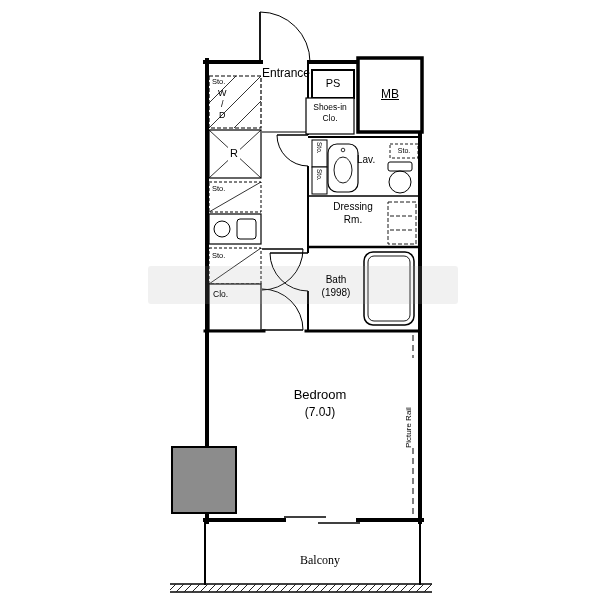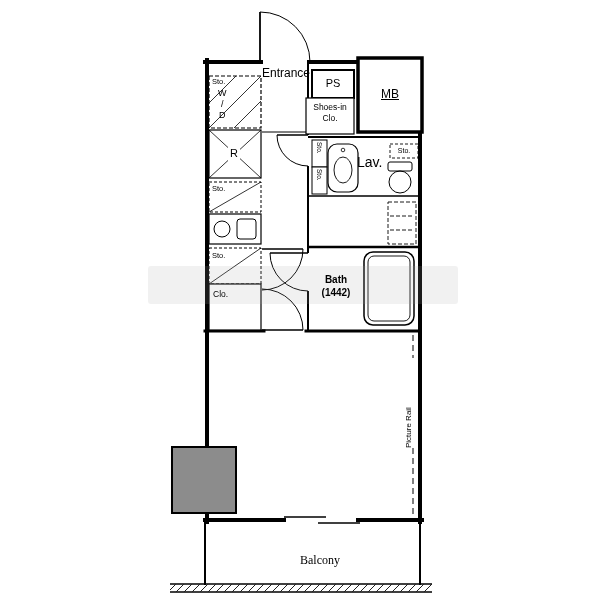--- a/index.html
+++ b/index.html
@@ -159,34 +159,40 @@
 
   <div class="lbl c blk" style="left:306px;top:102px;width:48px;font-size:8.5px;">
     <span>Shoes-in</span>
     <span>Clo.</span>
   </div>
 
   <div class="lbl vr" style="left:315px;top:142px;font-size:6.5px;height:24px;">Sto.</div>
 
   <div class="lbl vr" style="left:315px;top:169px;font-size:6.5px;height:24px;">Sto.</div>
 
-  <div class="lbl" style="left:357px;top:154px;font-size:14px;">Lav.</div>
+  <div class="lbl" style="left:357px;top:154px;font-size:10px;">Lav.</div>
 
   <div class="lbl c" style="left:390px;top:147px;width:28px;font-size:7px;">Sto.</div>
 
+  <div class="lbl c blk" style="left:322px;top:201px;width:62px;font-size:10px;">
+    <span>Dressing</span>
+    <span>Rm.</span>
+  </div>
 
-  <div class="lbl c blk" style="left:308px;top:274px;width:56px;font-size:10px;font-weight:bold;">
+  <div class="lbl c blk" style="left:308px;top:274px;width:56px;font-size:10px;">
     <span>Bath</span>
-    <span>(1442)</span>
+    <span>(1998)</span>
   </div>
 
   <div class="lbl" style="left:212px;top:251px;font-size:7.5px;">Sto.</div>
 
   <div class="lbl" style="left:213px;top:289px;font-size:8.5px;">Clo.</div>
 
   <div class="lbl c blk" style="left:262px;top:386px;width:116px;font-size:13px;line-height:1.4;">
+    <span>Bedroom</span>
+    <span style="font-size:12px;">(7.0J)</span>
   </div>
 
   <div class="lbl vr180" style="left:404px;top:362px;height:86px;font-size:8px;">Picture Rail</div>
 
   <div class="lbl c" style="left:270px;top:553px;width:100px;font-size:12px;font-family:Liberation Serif, serif;">Balcony</div>
 
 </div>
 
 </body></html>

